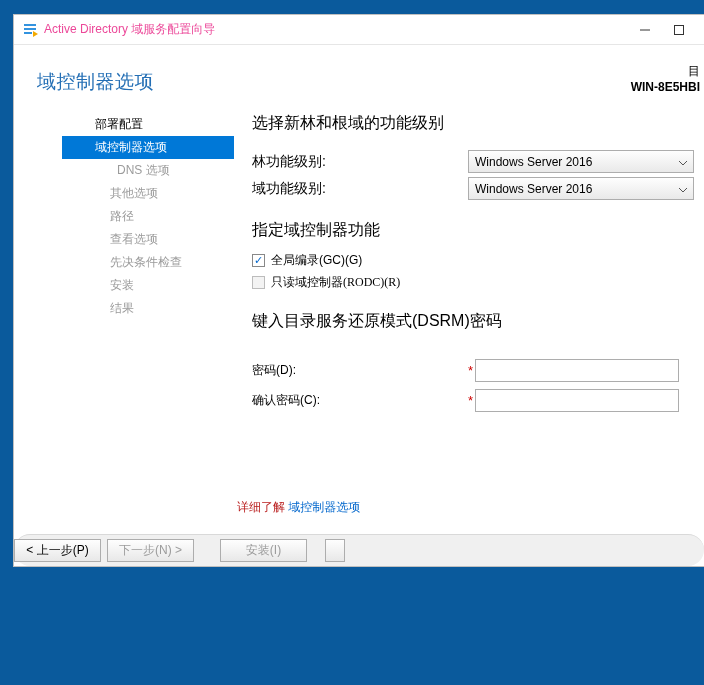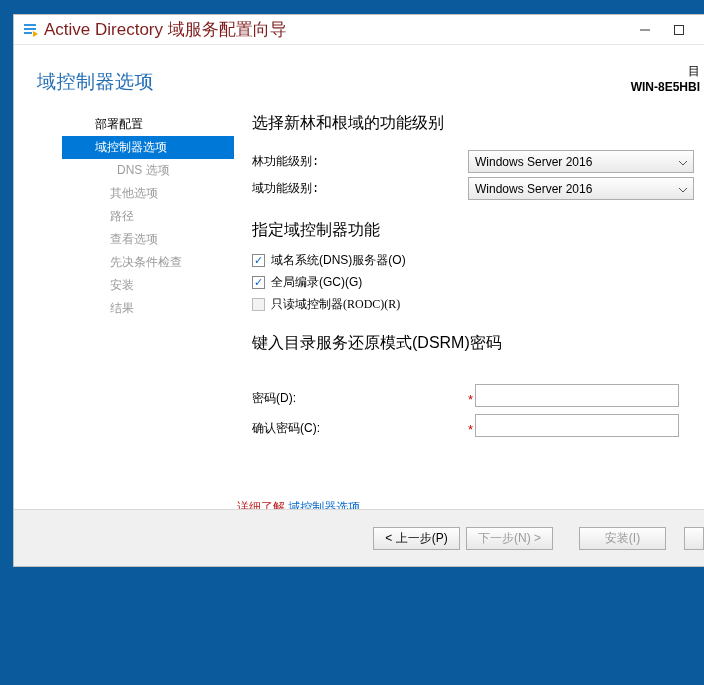--- a/index.html
+++ b/index.html
@@ -1,49 +1,49 @@
 <!DOCTYPE html>
 <html><head>
   <meta charset="utf-8">
   <style>
     * { margin: 0; padding: 0; box-sizing: border-box; font-family: "Microsoft YaHei", "Segoe UI", Tahoma, sans-serif; }
     body { background: #0A5A9C; overflow: hidden; width: 704px; height: 685px; }
     .wizard-window { position: absolute; top: 14px; left: 13px; right: 0; height: 553px; background: #fff; border: 1px solid #bfbfbf; border-right: none; }
     .title-bar { height: 30px; display: flex; align-items: center; padding: 0 8px; background: #fff; border-bottom: 1px solid #e6e6e6; }
     .title-bar .icon { width: 16px; height: 16px; margin-right: 6px; display: flex; align-items: center; justify-content: center; }
-    .title-text { font-size: 17px; color: #7f1d1d; flex: 1; }
+    .title-text { font-size: 12px; color: #ec4899; flex: 1; }
     .win-btn { width: 34px; height: 22px; display: flex; align-items: center; justify-content: center; font-size: 12px; color: #333; }
     .win-btn svg { pointer-events: none; }
     .header-area { position: relative; padding: 24px 36px 18px 23px; }
     .page-title { font-size: 19px; color: #246FB5; font-weight: 400; letter-spacing: 0.5px; }
     .target-block { position: absolute; right: 4px; top: 18px; text-align: right; font-size: 12px; color: #000; }
     .body-area { display: flex; height: 395px; }
     .side-nav { width: 193px; padding-top: 0; margin-left: 48px; }
     .side-item { height: 23px; line-height: 23px; font-size: 12px; padding-left: 33px; color: #000; }
     .side-item.selected { background: #0078D7; color: #fff; }
     .side-item.sub { padding-left: 55px; color: #9b9b9b; }
     .side-item.disabled { color: #9b9b9b; padding-left: 48px; }
     .content-pane { flex: 1; padding: 0 10px 0 18px; font-size: 12px; color: #000; }
     .section-label { font-size: 16px; margin-bottom: 14px; }
     .form-row { display: flex; align-items: center; height: 27px; }
-    .form-row .lbl { width: 216px; font-size: 12px; font-family: Liberation Mono, monospace; }
+    .form-row .lbl { width: 216px; font-size: 14px; }
     .select-box { width: 226px; height: 23px; border: 1px solid #adadad; background: linear-gradient(#fefefe, #e9e9e9); display: flex; align-items: center; padding: 0 6px; font-size: 12px; position: relative; }
     .select-box .caret { position: absolute; right: 6px; top: 50%; transform: translateY(-50%); }
     .check-row { display: flex; align-items: center; height: 22px; font-size: 12px; }
     .chk { width: 13px; height: 13px; border: 1px solid #888; margin-right: 6px; display: flex; align-items: center; justify-content: center; background: #fff; }
     .chk.checked::after { content: '✓'; font-size: 11px; color: #0066cc; line-height: 1; }
     .chk.disabled { background: #f3f3f3; border-color: #bcbcbc; }
-    .pwd-row { display: flex; align-items: flex-end; height: 30px; }
+    .pwd-row { display: flex; align-items: center; height: 30px; }
     .pwd-row .lbl { width: 216px; }
     .req-star { color: #cc0000; font-size: 13px; margin-right: 2px; }
     .pwd-input { width: 204px; height: 23px; border: 1px solid #adadad; background: #fff; font-size: 12px; padding: 0 4px; }
     .more-link-row { position: absolute; left: 223px; bottom: 50px; font-size: 12px; }
     .more-link-row .plain { color: #b91c1c; }
     .more-link-row .lnk { color: #0066cc; }
-    .footer-bar { position: absolute; bottom: 0; left: 0; right: 0; height: 57px; border-top: 1px solid #d9d9d9; background: #f0f0f0; display: flex; justify-content: flex-end; align-items: center; padding-right: 0; gap: 6px; }
+    .footer-bar { position: absolute; bottom: 0; left: 0; right: 0; height: 32px; border-top: 1px solid #d9d9d9; background: #f0f0f0; display: flex; align-items: center; padding-right: 0; gap: 6px; border-radius: 17px; }
     .btn { min-width: 87px; height: 23px; border: 1px solid #adadad; background: linear-gradient(#fefefe, #e8e8e8); font-size: 12px; display: flex; align-items: center; justify-content: center; color: #000; }
     .btn.disabled { color: #9b9b9b; }
     .sp18 { height: 18px; }
   </style>
 </head>
 <body>
 
 <div class="wizard-window">
 
   <div class="title-bar">
@@ -117,24 +117,20 @@
           </span>
         </div>
       </div>
 
       <div class="sp18"></div>
 
       <div class="section-label" style="margin-bottom:8px;">指定域控制器功能</div>
 
       <div class="check-row">
         <span class="chk checked"></span>
-        <span>域名系统(DNS)服务器(O)</span>
-      </div>
-      <div class="check-row">
-        <span class="chk checked"></span>
         <span>全局编录(GC)(G)</span>
       </div>
       <div class="check-row">
         <span class="chk disabled"></span>
         <span style="color:#000000;font-family:Liberation Serif, serif;">只读域控制器(RODC)(R)</span>
       </div>
 
       <div class="sp18"></div>
 
       <div class="section-label" style="margin-bottom:23px;">键入目录服务还原模式(DSRM)密码</div>

